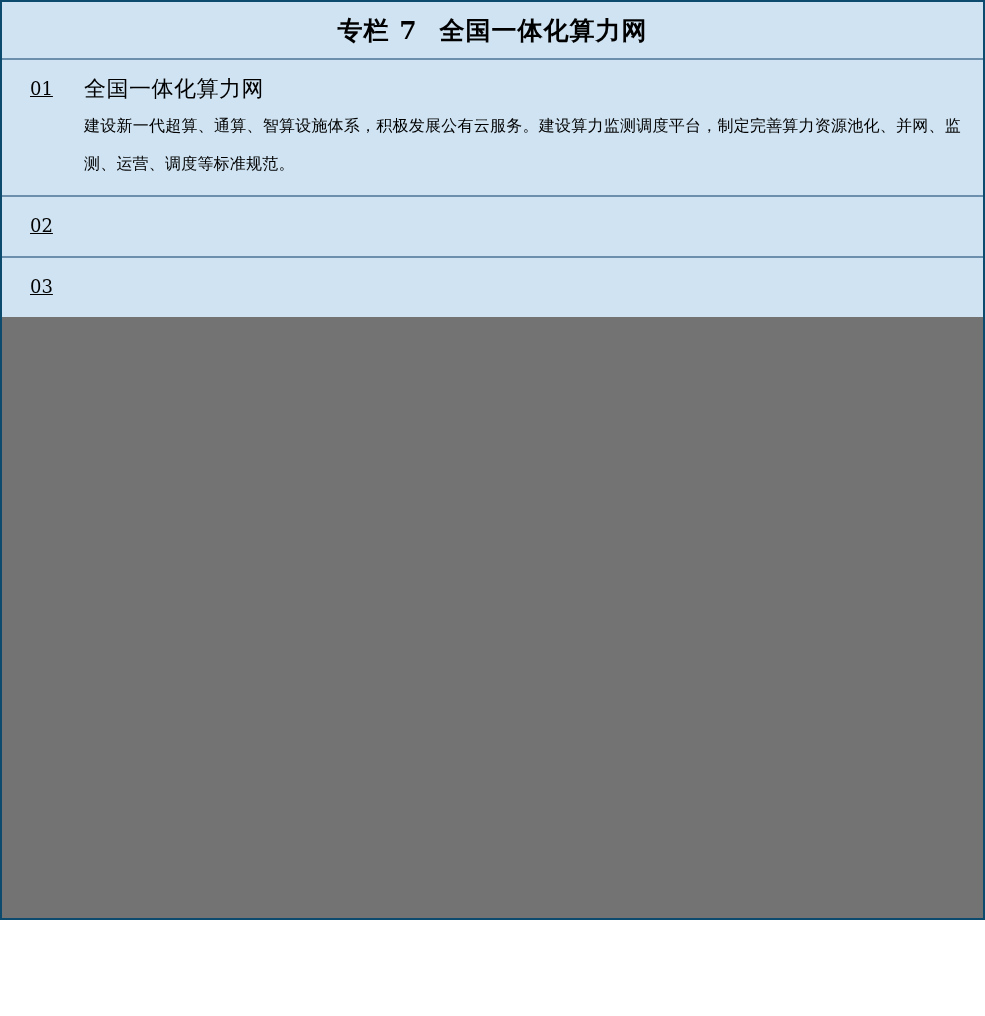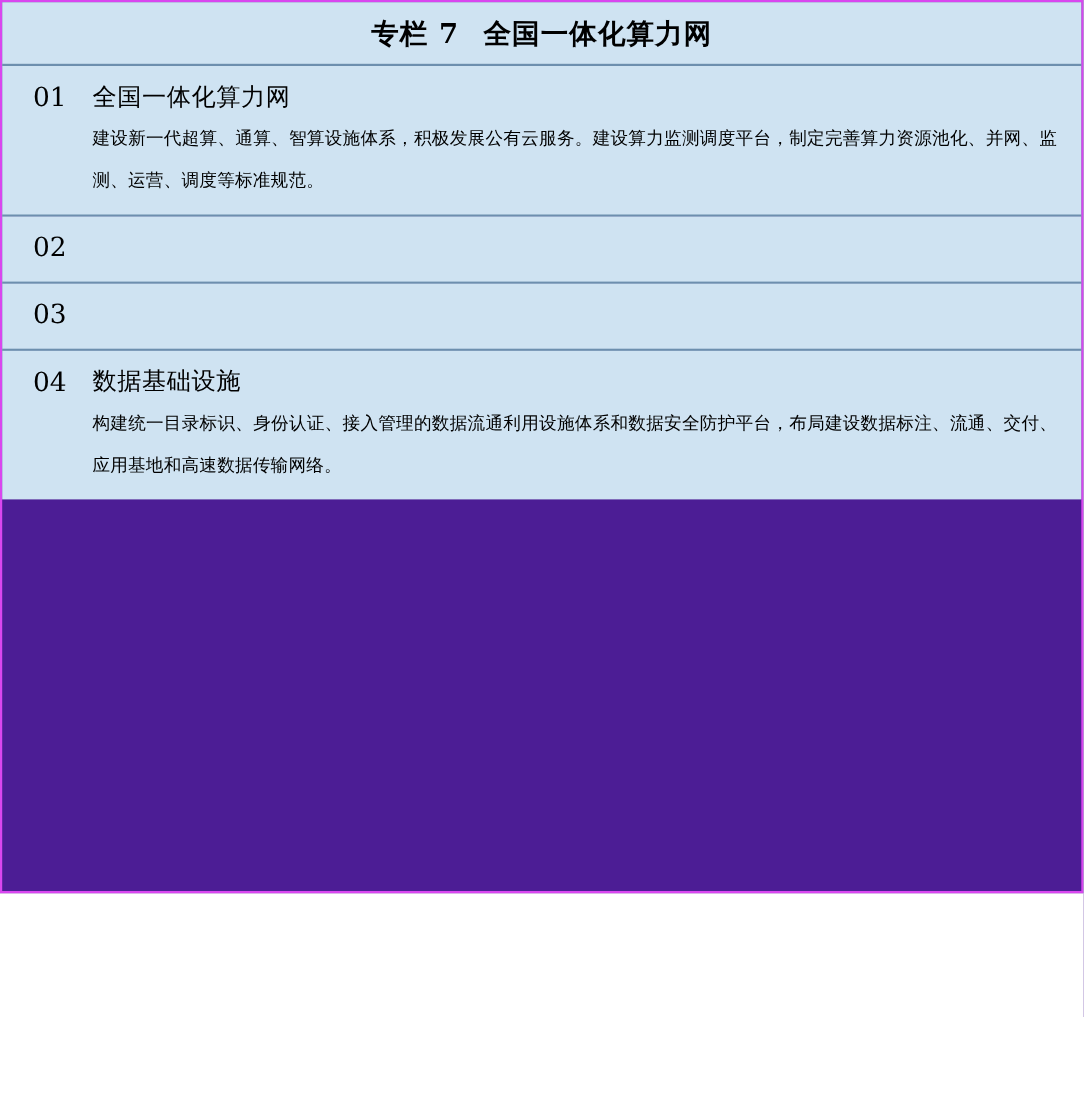--- a/index.html
+++ b/index.html
@@ -8,23 +8,23 @@
     background: #ffffff;
   }
   body {
     width: 985px;
     height: 1016px;
     font-family: "DejaVu Serif", "Liberation Serif", serif;
   }
   .box {
     box-sizing: border-box;
     width: 985px;
-    height: 812px;
-    border: 2px solid #d946ef;
-    background: #4c1d95;
+    height: 920px;
+    border: 2px solid #0c4a6e;
+    background: #737373;
     display: flex;
     flex-direction: column;
   }
   .box-title {
     box-sizing: border-box;
     height: 58px;
     flex: 0 0 58px;
     border-bottom: 2px solid #6d8fae;
     display: flex;
     align-items: center;
@@ -50,24 +50,25 @@
     padding: 10px 22px 12px 22px;
     display: flex;
     align-items: flex-start;
     background: #cfe3f2;
   }
   .item:last-child {
     border-bottom: none;
   }
   .item-num {
     flex: 0 0 54px;
-    font-size: 24px;
+    font-size: 18px;
     line-height: 37px;
     color: #000;
     padding-left: 6px;
+    text-decoration: underline;
   }
   .item-body {
     flex: 1 1 auto;
   }
   .item-head {
     font-size: 22px;
     font-weight: normal;
     line-height: 37px;
     color: #000;
     letter-spacing: 0.5px;
@@ -105,23 +106,16 @@
     <div class="item">
       <div class="item-num">02</div>
       <div class="item-body">
       </div>
     </div>
 
     <div class="item">
       <div class="item-num">03</div>
     </div>
 
-    <div class="item">
-      <div class="item-num">04</div>
-      <div class="item-body">
-        <div class="item-head">数据基础设施</div>
-        <div class="item-text">构建统一目录标识、身份认证、接入管理的数据流通利用设施体系和数据安全防护平台，布局建设数据标注、流通、交付、应用基地和高速数据传输网络。</div>
-      </div>
-    </div>
 
 
   </div>
 </div>
 
 </body></html>

